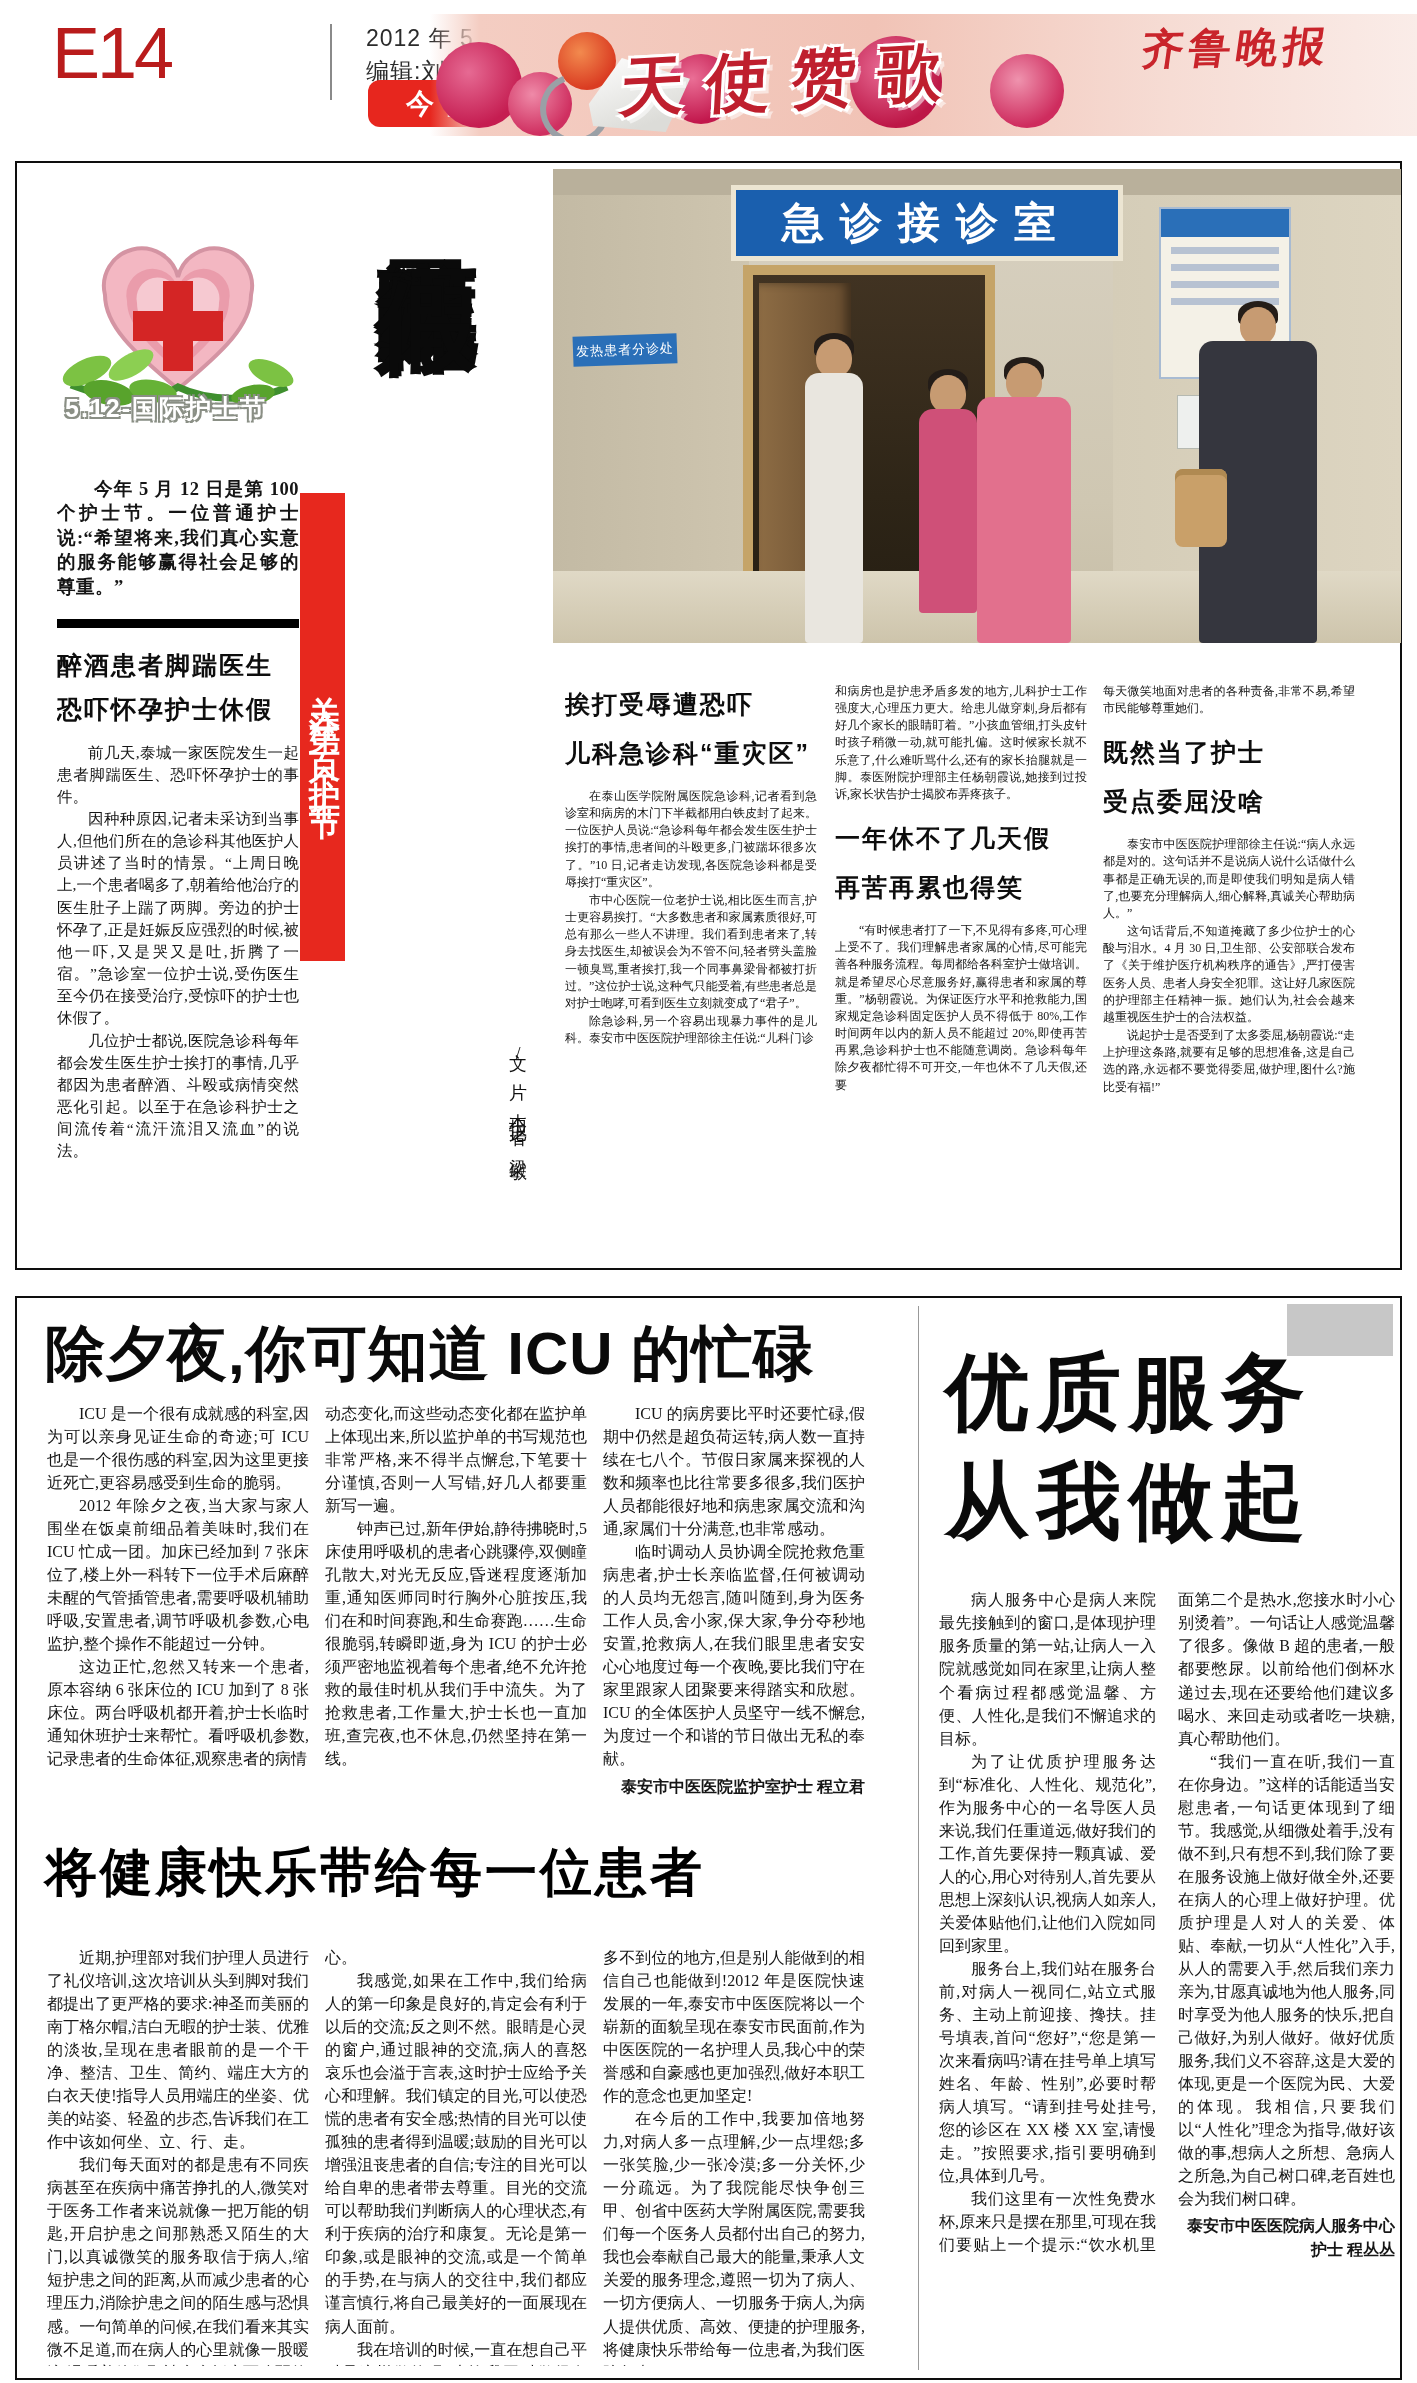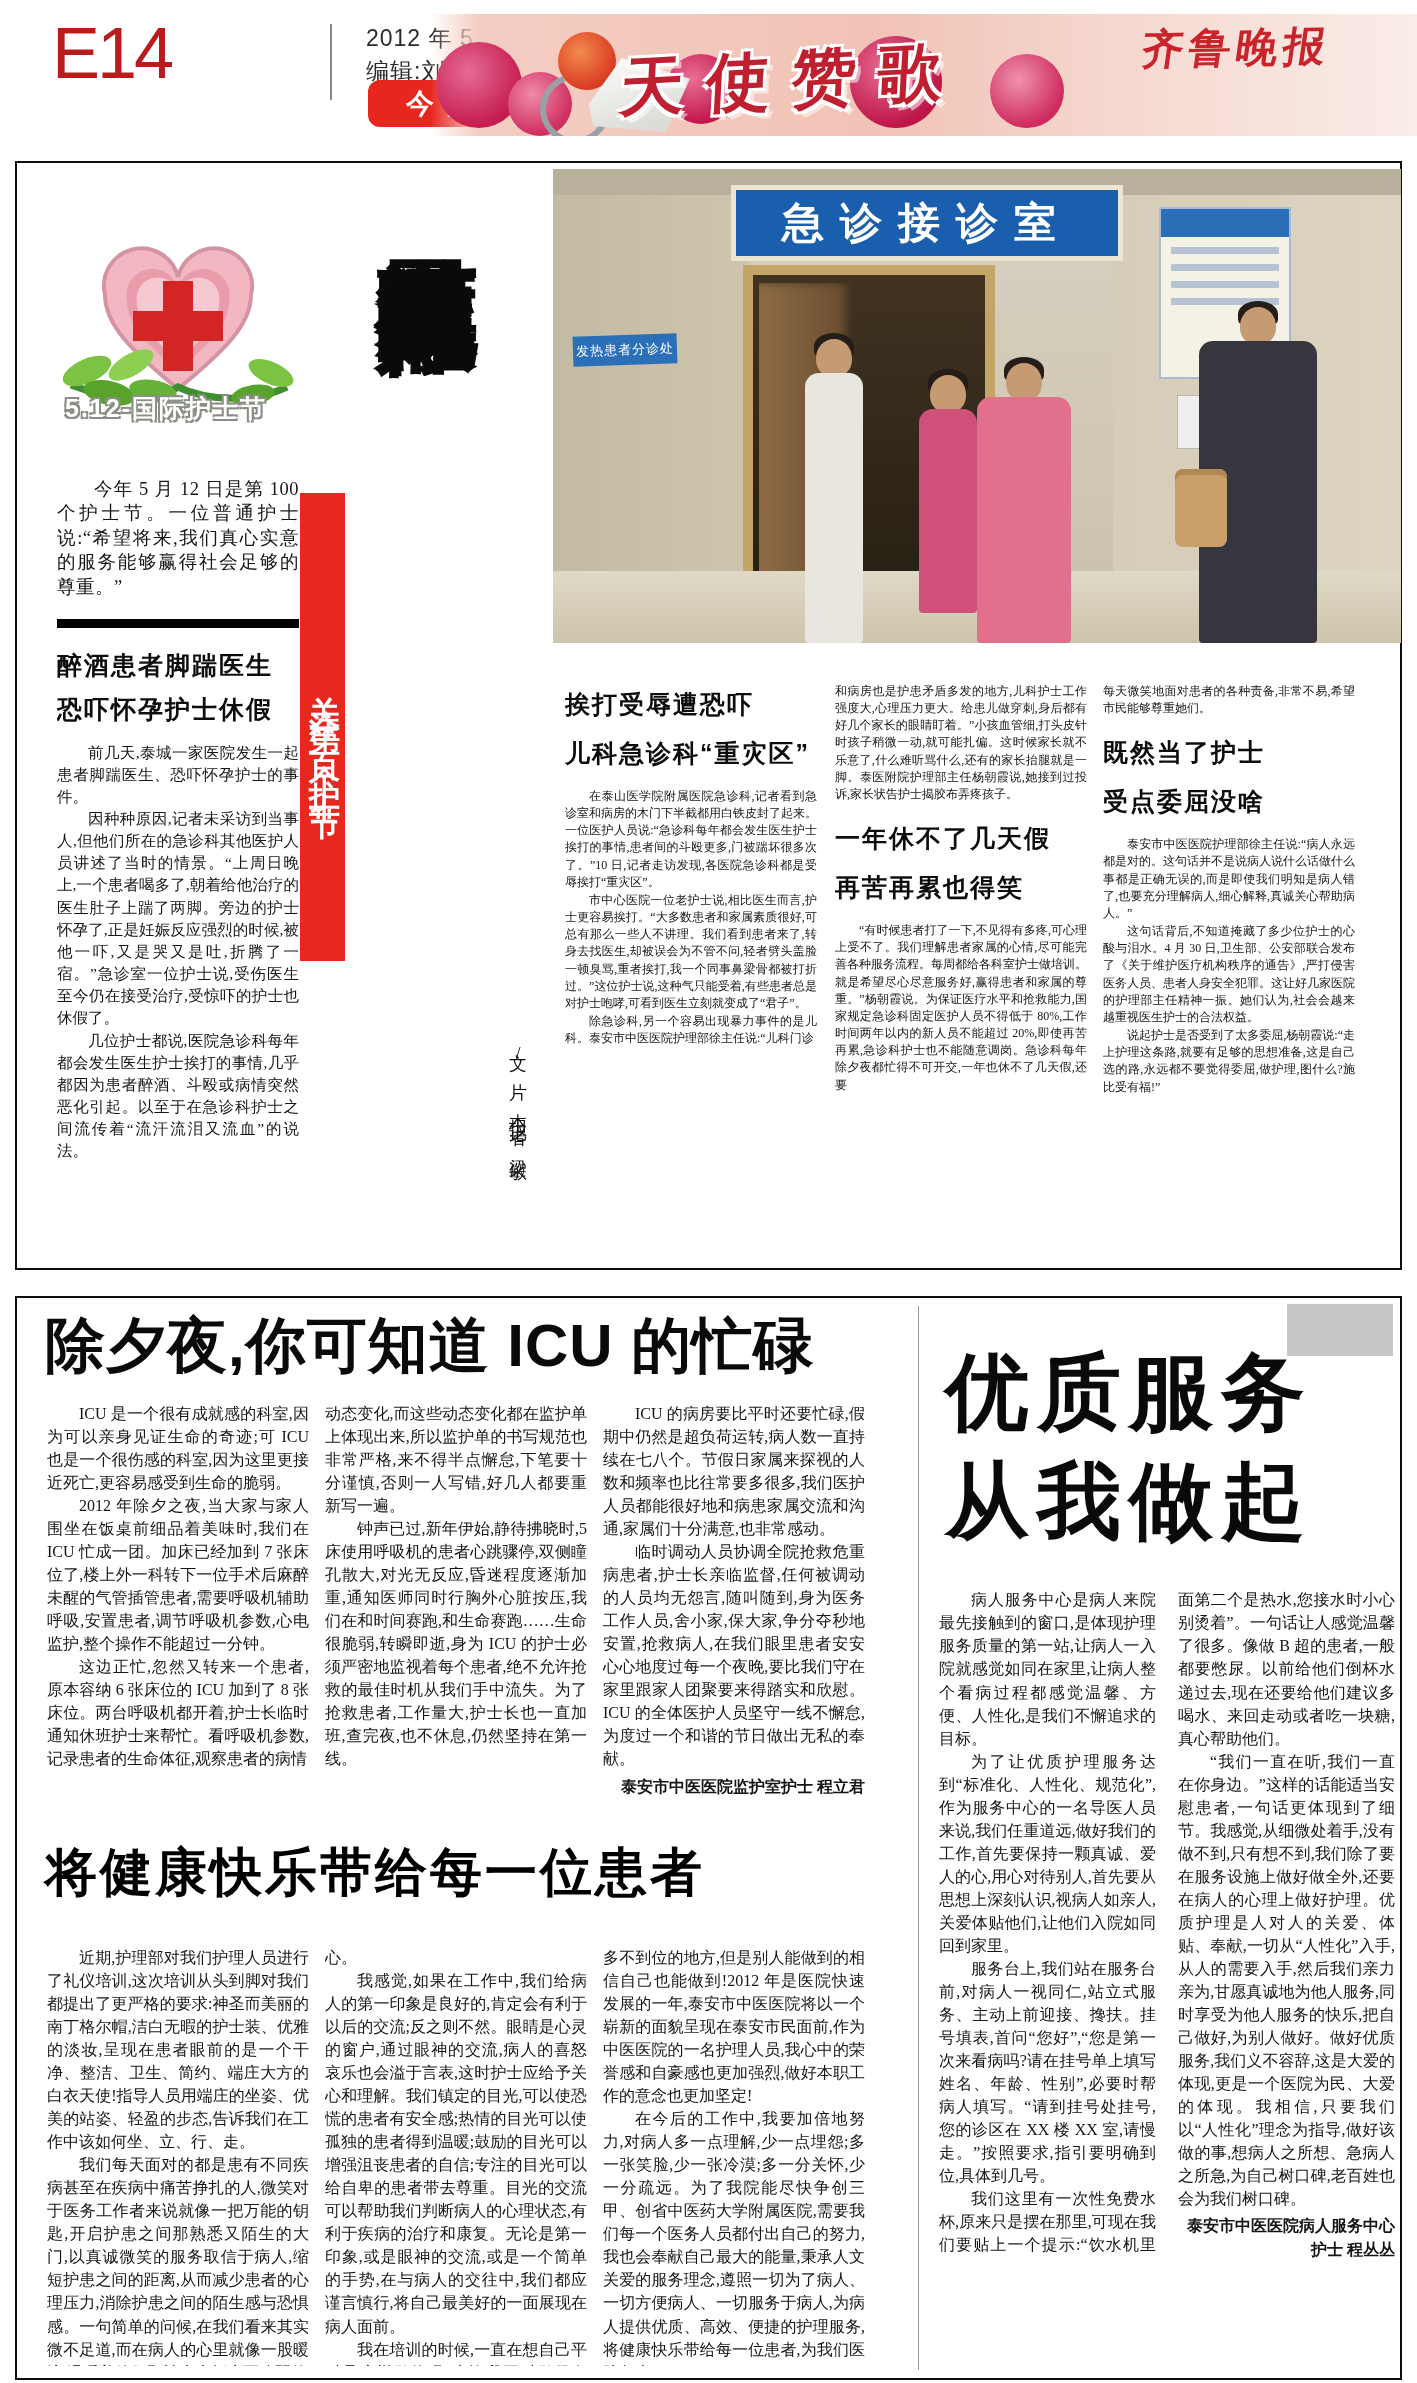--- a/index.html
+++ b/index.html
@@ -38,21 +38,21 @@
 
   
   .top-box { position:absolute; left:15px; top:161px; width:1387px; height:1109px;
              border:2px solid #0e0e0e; background:#fff; }
   .leftcol { position:absolute; left:40px; top:26px; width:242px; height:1062px; overflow:hidden; }
   .logo { position:relative; width:242px; height:288px; }
   .logo-cap { position:absolute; left:8px; bottom:52px; width:100%; 
               font-family:"Liberation Sans",sans-serif; font-weight:bold; font-size:25px; color:#fff;
               letter-spacing:2px;
               text-shadow:-2px -2px 0 #8a8f85, 2px -2px 0 #8a8f85, -2px 2px 0 #8a8f85, 2px 2px 0 #8a8f85; }
-  .intro { font-size:18.5px; line-height:1.32; font-weight:400; text-align:justify; text-indent:2em; letter-spacing:.5px; }
+  .intro { font-size:18.5px; line-height:1.32; font-weight:700; text-align:justify; text-indent:2em; letter-spacing:.5px; }
   .bar { height:9px; background:#000; margin:20px 0 16px; }
   .colhead { font-family:"Liberation Sans",sans-serif; font-weight:bold; font-size:25px;
              line-height:1.75; letter-spacing:2px; color:#0d0d0d; }
   .p { text-indent:2em; text-align:justify; }
   .p.cont { text-indent:0; }
   .leftbody { margin-top:10px; }
   .leftbody .p { font-size:15.5px; line-height:1.43; }
 
   .kicker { position:absolute; left:283px; top:330px; width:45px; height:468px; background:#e7281e;
             color:#fff; writing-mode:vertical-rl; text-orientation:upright;
@@ -111,21 +111,21 @@
 
   .tcol { position:absolute; top:520px; width:252px; height:584px; overflow:hidden; }
   .tc1 { left:548px; } .tc2 { left:818px; } .tc3 { left:1086px; }
   .tcol .p { font-size:12px; line-height:1.43; margin-bottom:1px; }
   .tcol .colhead { font-size:25px; line-height:1.7; margin-bottom:6px; }
   .mt14 { margin-top:14px; }
 
   
   .bottom-box { position:absolute; left:15px; top:1296px; width:1387px; height:1084px;
                 border:2px solid #0e0e0e; background:#fff; }
-  .icu-head { position:absolute; left:28px; top:8px; font-family:"Liberation Sans",sans-serif;
+  .icu-head { position:absolute; left:28px; top:16px; font-family:"Liberation Sans",sans-serif;
               font-weight:900; font-size:60px; letter-spacing:1px; color:#0a0a0a; white-space:nowrap; }
   .grayblock { position:absolute; left:1270px; top:6px; width:106px; height:52px; background:#c7c7c7; }
   .bcol { position:absolute; top:104px; width:262px; height:428px; overflow:hidden; }
   .ba { left:30px; } .bb { left:308px; } .bc { left:586px; }
   .bcol .p, .hcol .p, .ptext .p { font-size:16px; line-height:1.44; }
   .vrule { position:absolute; left:901px; top:8px; width:1px; height:1064px; background:#999; }
   .panel { position:absolute; left:922px; top:12px; width:456px; height:1060px; display:flex;
            flex-direction:column; }
   .panel-head { font-family:Liberation Mono, monospace; font-weight:900; font-size:84px;
                 line-height:1.3; letter-spacing:8px; margin:34px 0 26px 6px; color:#0a0a0a; }

